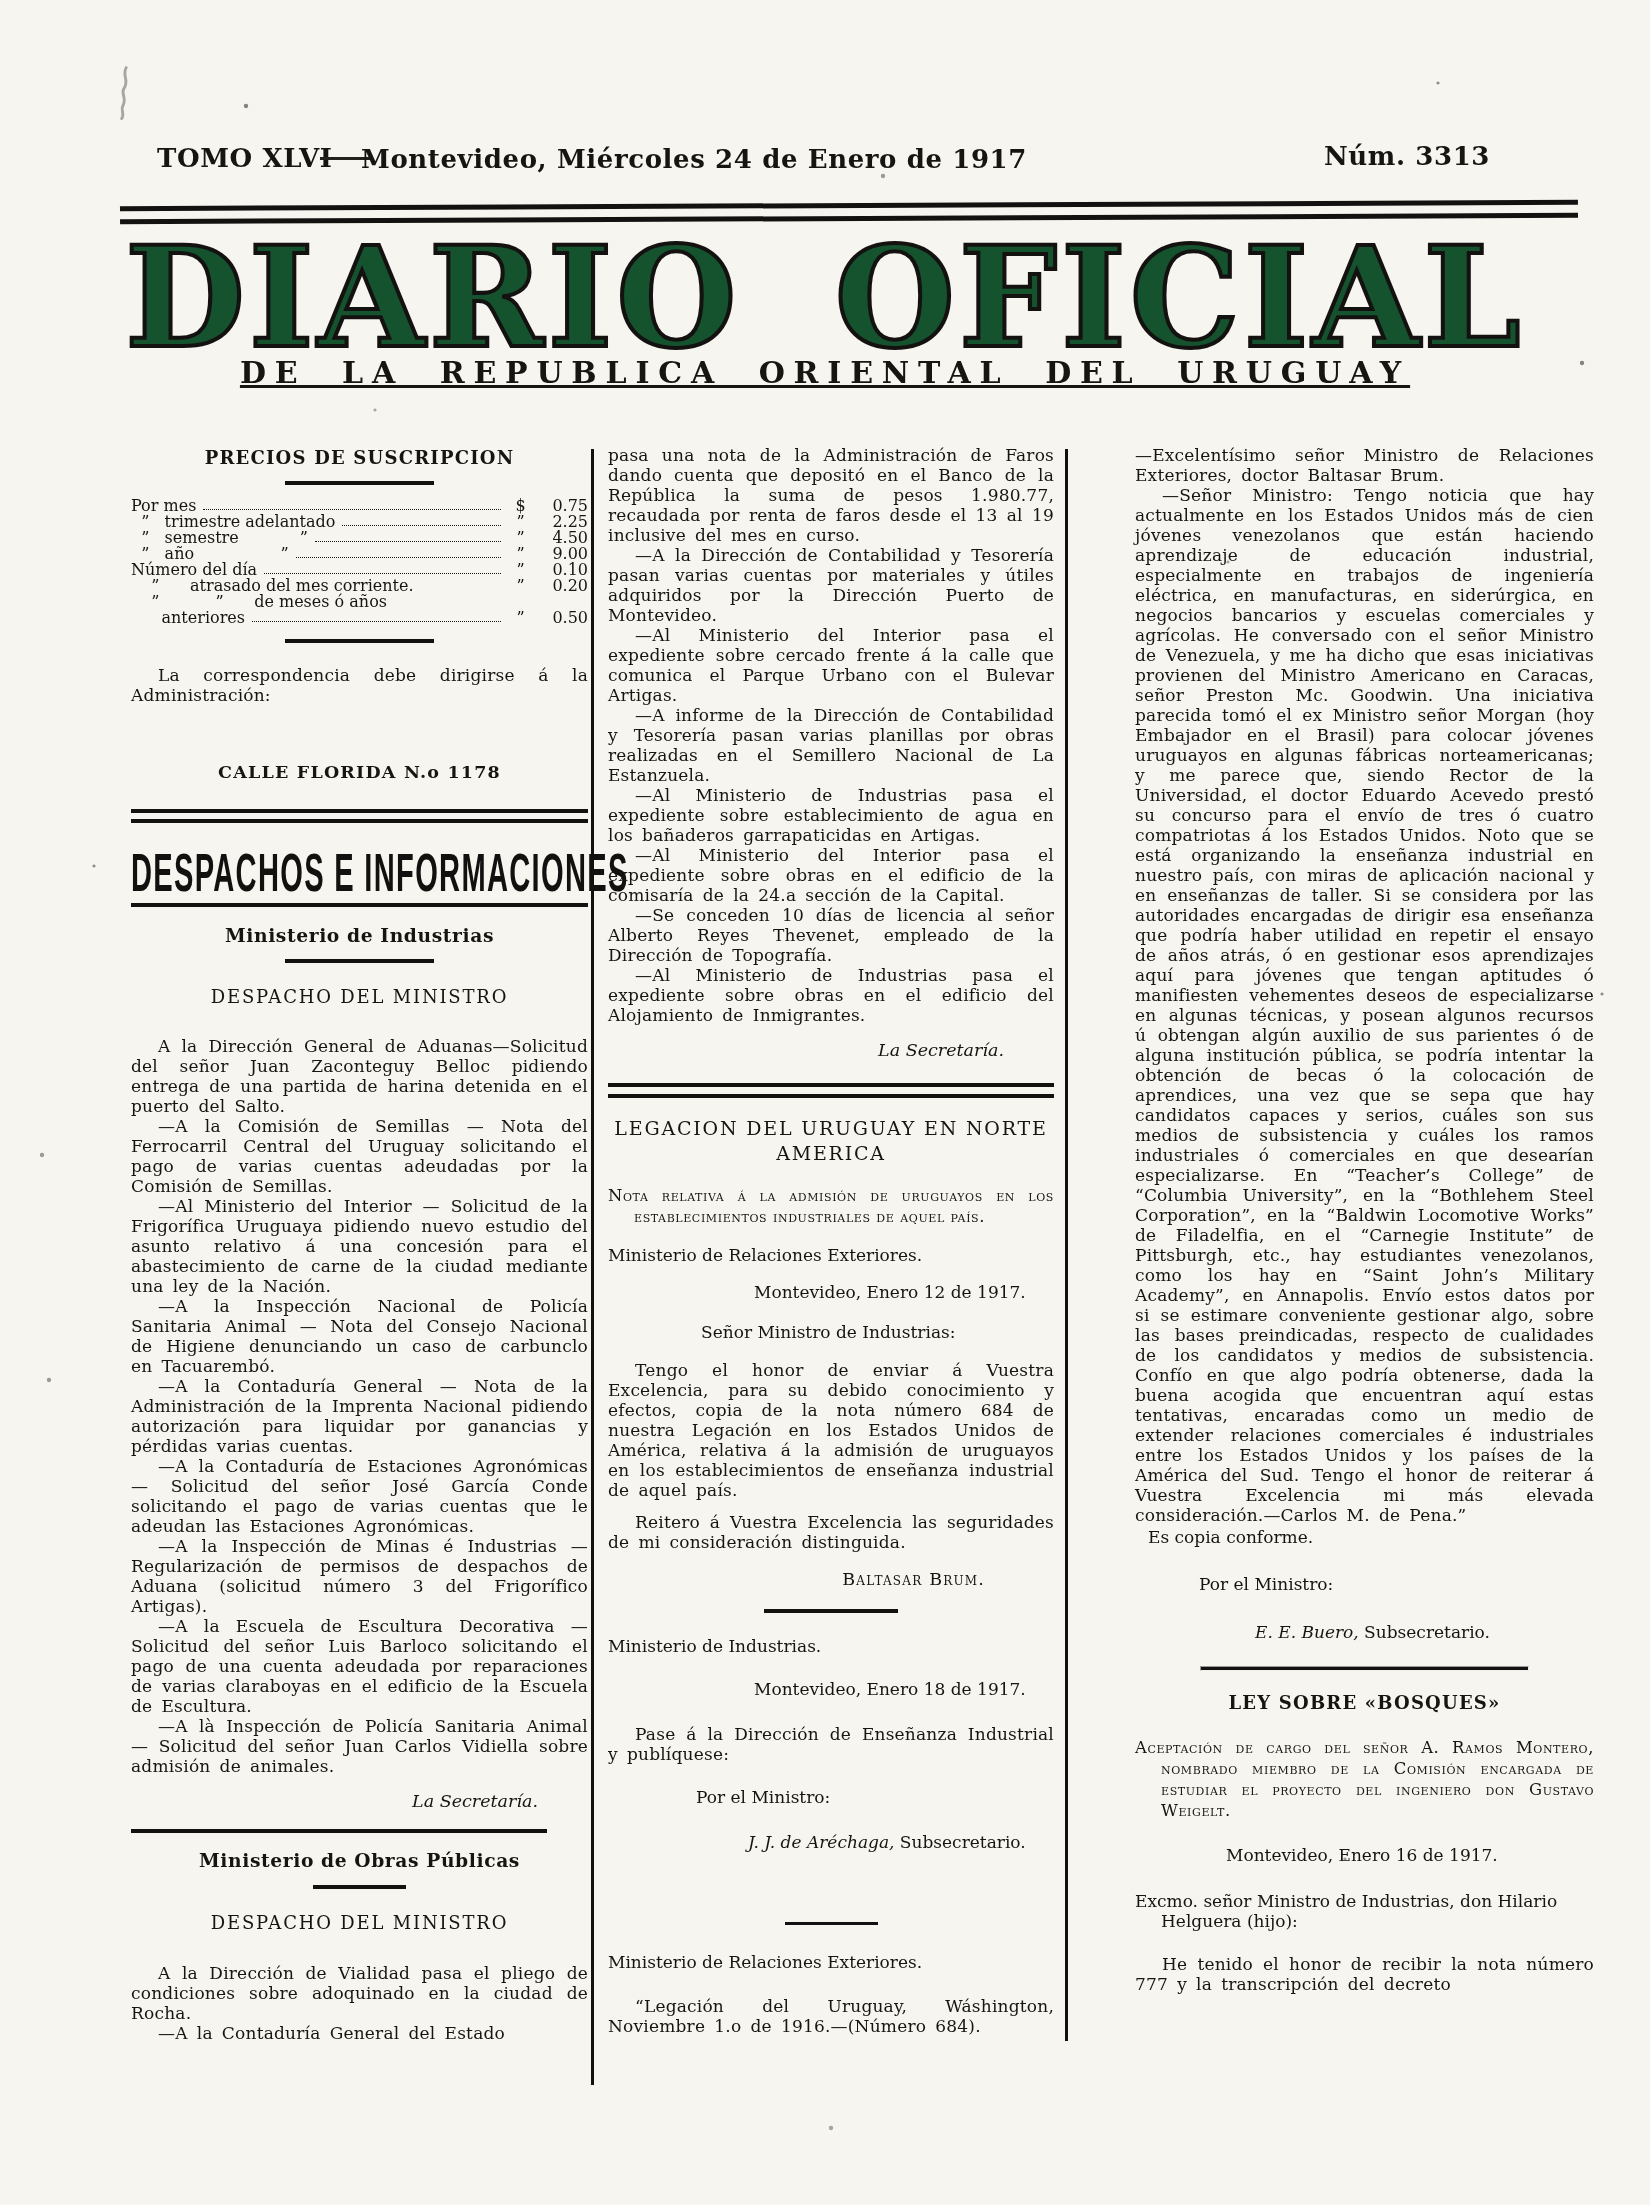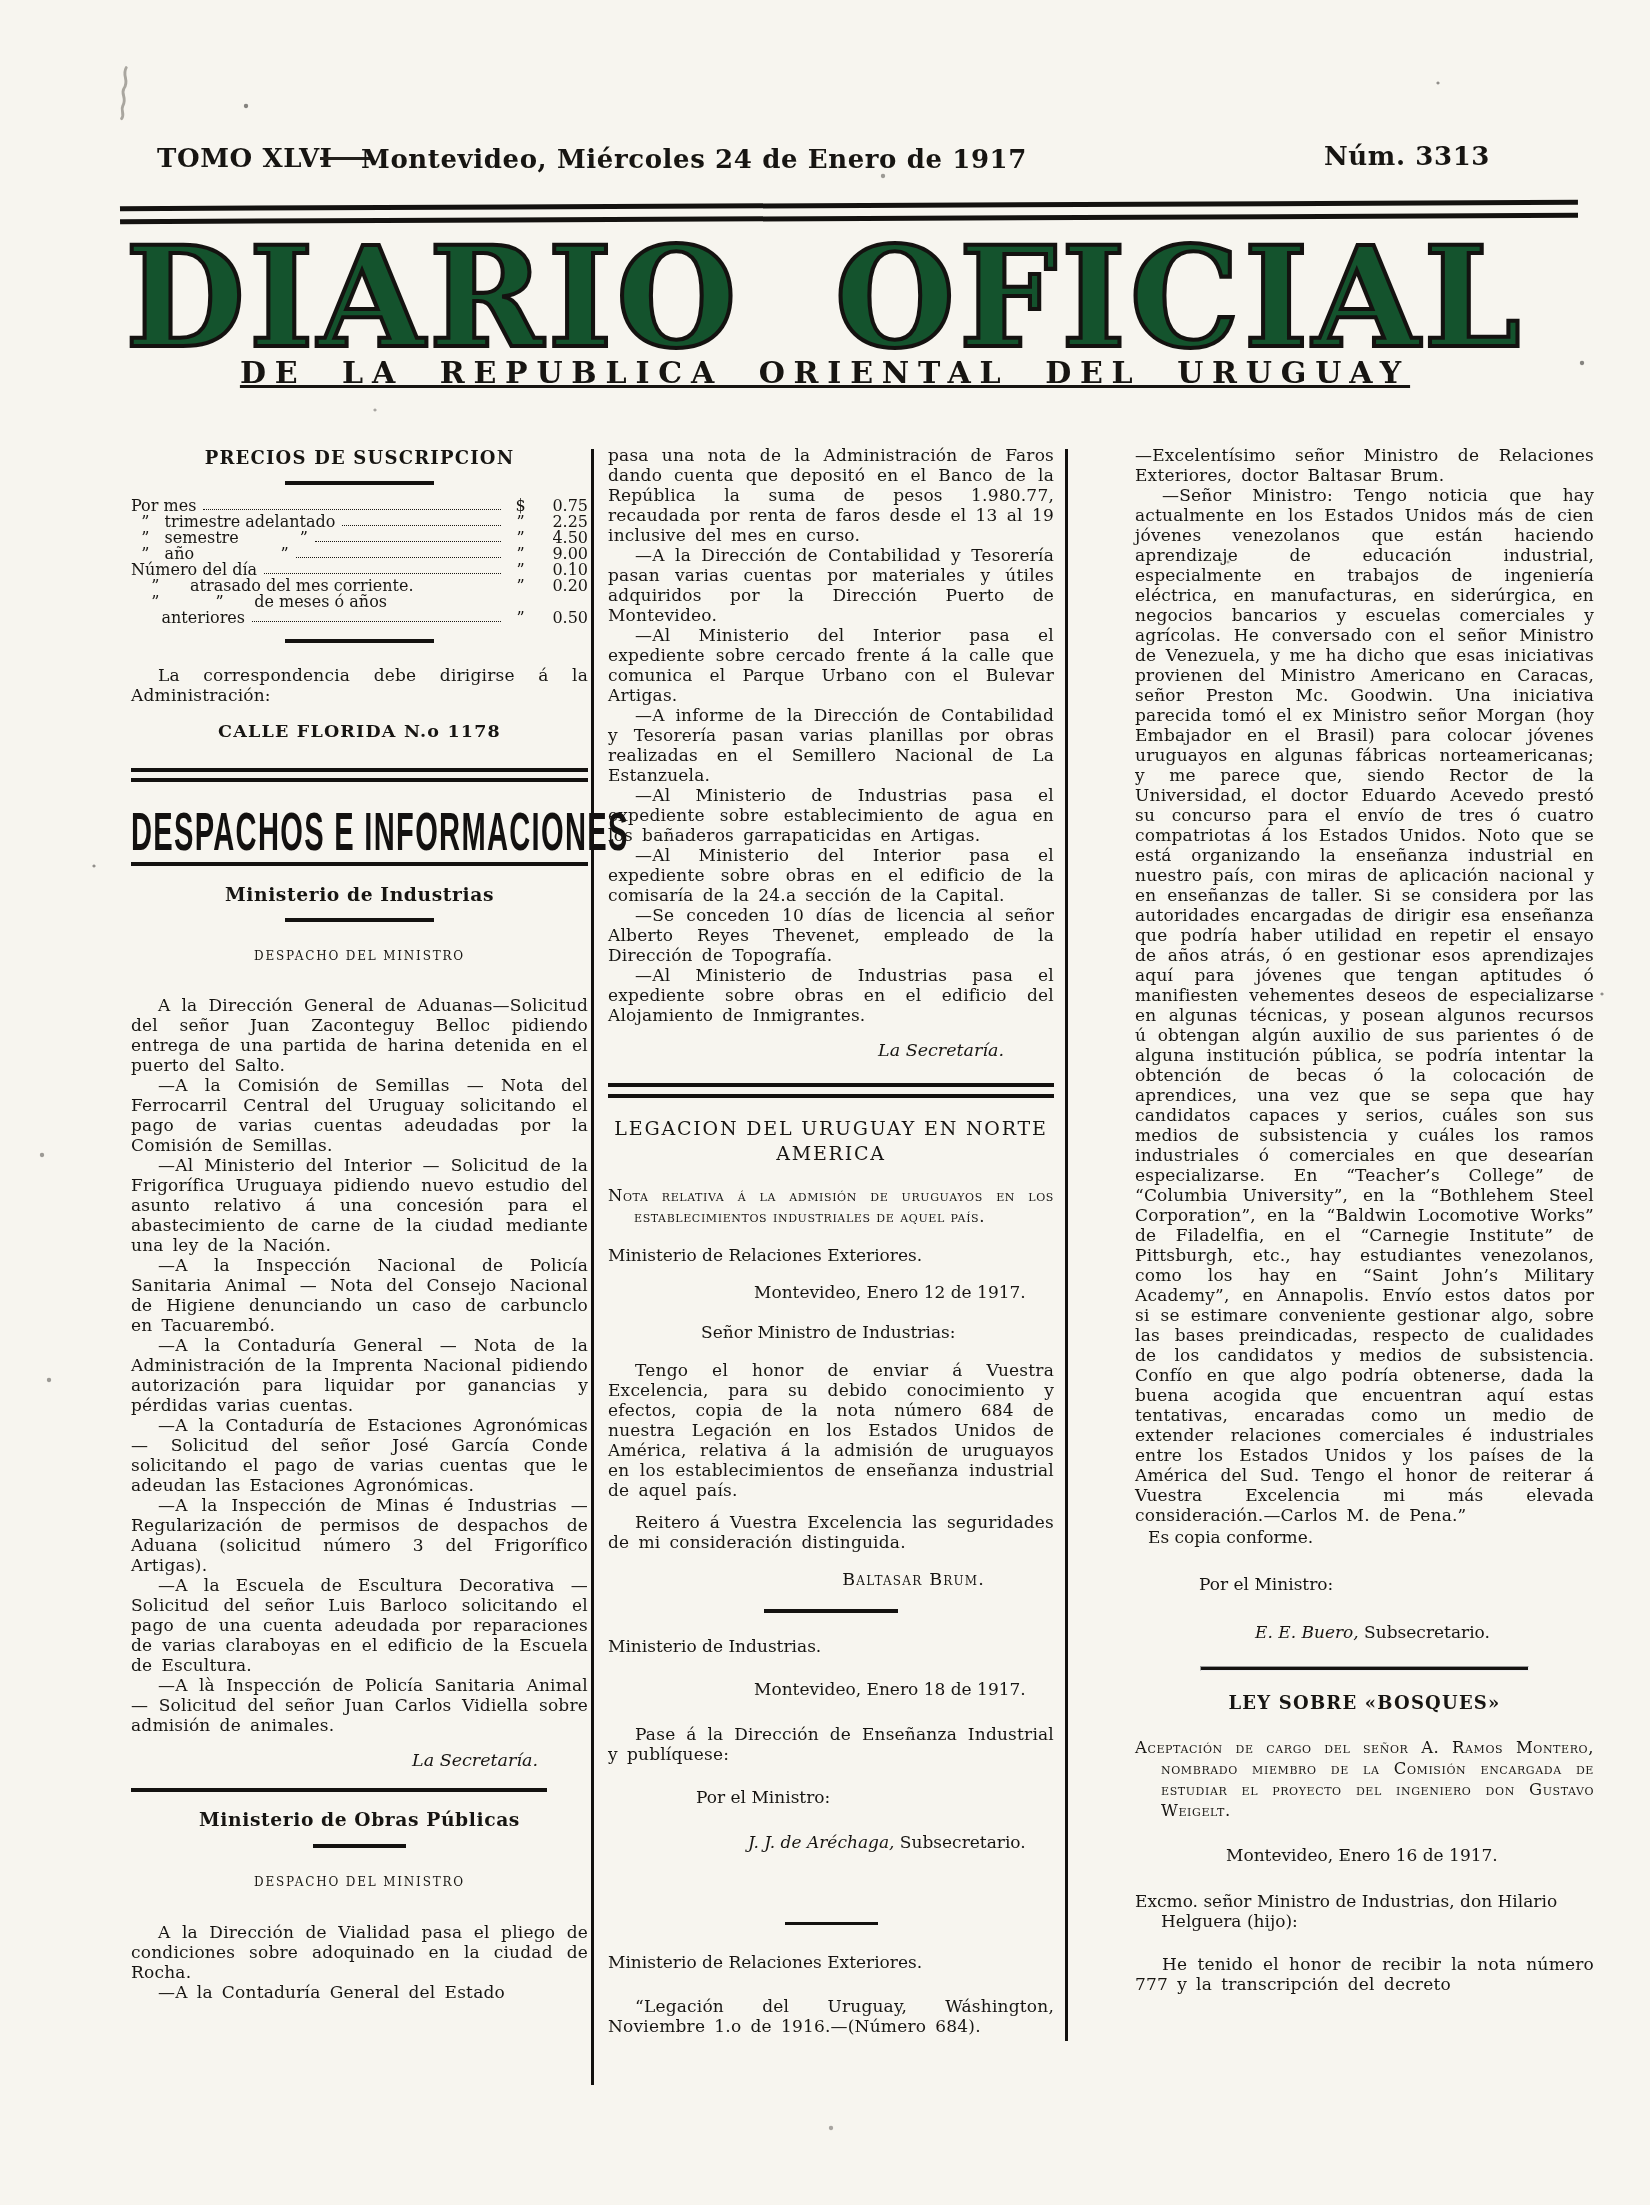--- a/index.html
+++ b/index.html
@@ -40,21 +40,21 @@
   .rule-thick{height:4.1px;background:#141210;border:0;margin:0;}
   .rule-short{width:149px;margin:13px auto;}
   .rule-short2{width:93px;margin:14px auto;}
   .rule-med{width:327px;margin:15px auto;height:3.5px;background:#141210;}
   .rule-full{width:100%;margin:9.3px 0;}
   .dbl{border-top:4.1px solid #141210;border-bottom:4.1px solid #141210;height:6.4px;margin:10.5px 0;}
   
   .center{text-align:center;}
   .bold{font-weight:bold;}
   .it{font-style:italic;}
-  .caps-head{font-size:12px;letter-spacing:1.8px;text-align:center;white-space:pre-line;line-height:24.5px;}
+  .caps-head{font-size:18px;letter-spacing:1.8px;text-align:center;white-space:pre-line;line-height:24.5px;}
   .minist-head{font-size:18.7px;font-weight:bold;text-align:center;letter-spacing:0.6px;}
   .prices-title{font-size:18px;font-weight:bold;text-align:center;letter-spacing:1.2px;margin-top:2.3px;}
   .price-table{margin:2.3px 0 0 0;}
   .price-row{display:flex;align-items:flex-end;font-size:16px;line-height:16px;}
   .price-label{white-space:pre;}
   .price-leader{flex:1;border-bottom:1.8px dotted #1a1713;margin:0 5.8px 4.1px 7px;min-width:11.7px;}
   .price-leader.blank{border-bottom:none;}
   .price-cur{width:27px;text-align:center;}
   .price-val{width:54px;text-align:right;}
   .para{font-size:17px;line-height:20px;margin:0;text-align:justify;text-indent:27px;
@@ -149,21 +149,21 @@
         <span class="price-label">      anteriores</span>
         <span class="price-leader"></span>
         <span class="price-cur">”</span>
         <span class="price-val">0.50</span>
       </div>
     </div>
   <hr class="rule-thick rule-short">
   <div class="gap-s"></div>
   <p class="para">La correspondencia debe dirigirse á la Administración:</p>
   <div class="gap-m"></div>
-  <div class="center bold" style="font-size:17.5px;letter-spacing:1.2px;">CALLE FLORIDA N.o 1178</div>
+  <div class="center bold" style="font-size:17.5px;letter-spacing:1.2px;margin-top:41px;">CALLE FLORIDA N.o 1178</div>
   <div class="gap-m"></div>
   <div class="dbl"></div>
   <div class="headline-wrap">
     <span class="headline">DESPACHOS E INFORMACIONES</span>
   </div>
   <hr class="rule-thick rule-full">
   <div class="gap-s"></div>
   <div class="minist-head">Ministerio de Industrias</div>
   <hr class="rule-thick rule-short">
   <div class="gap-s"></div>

